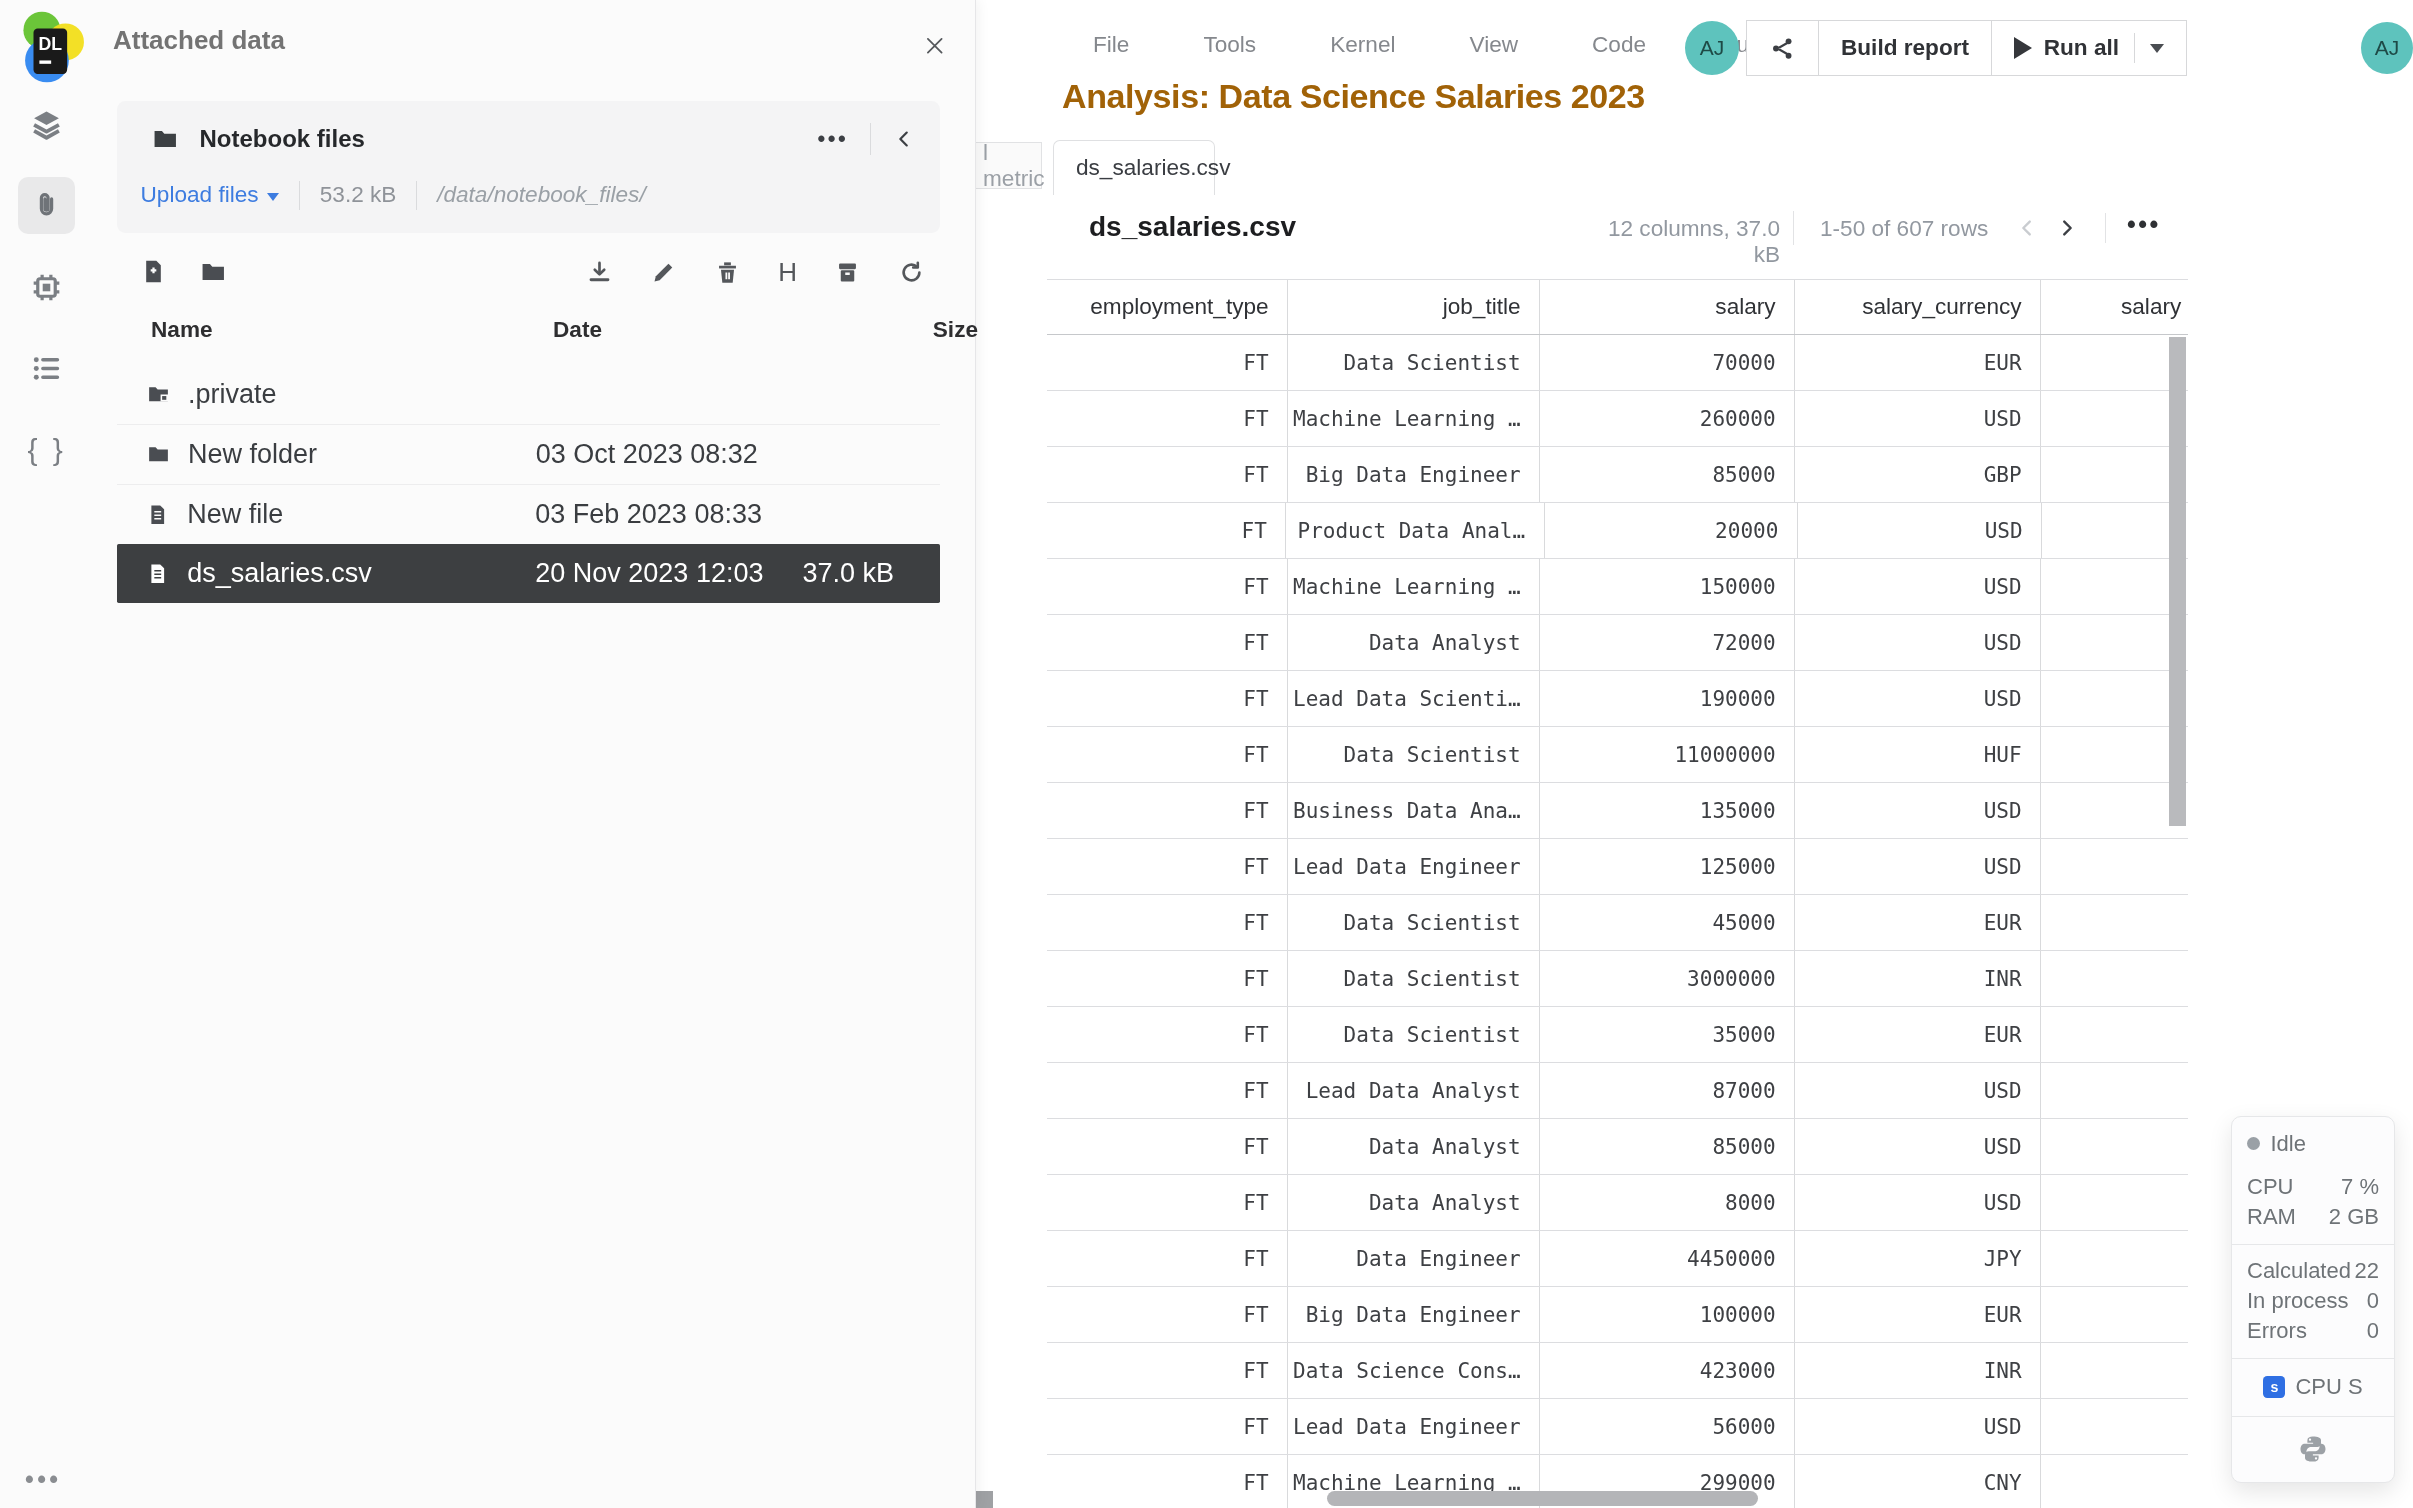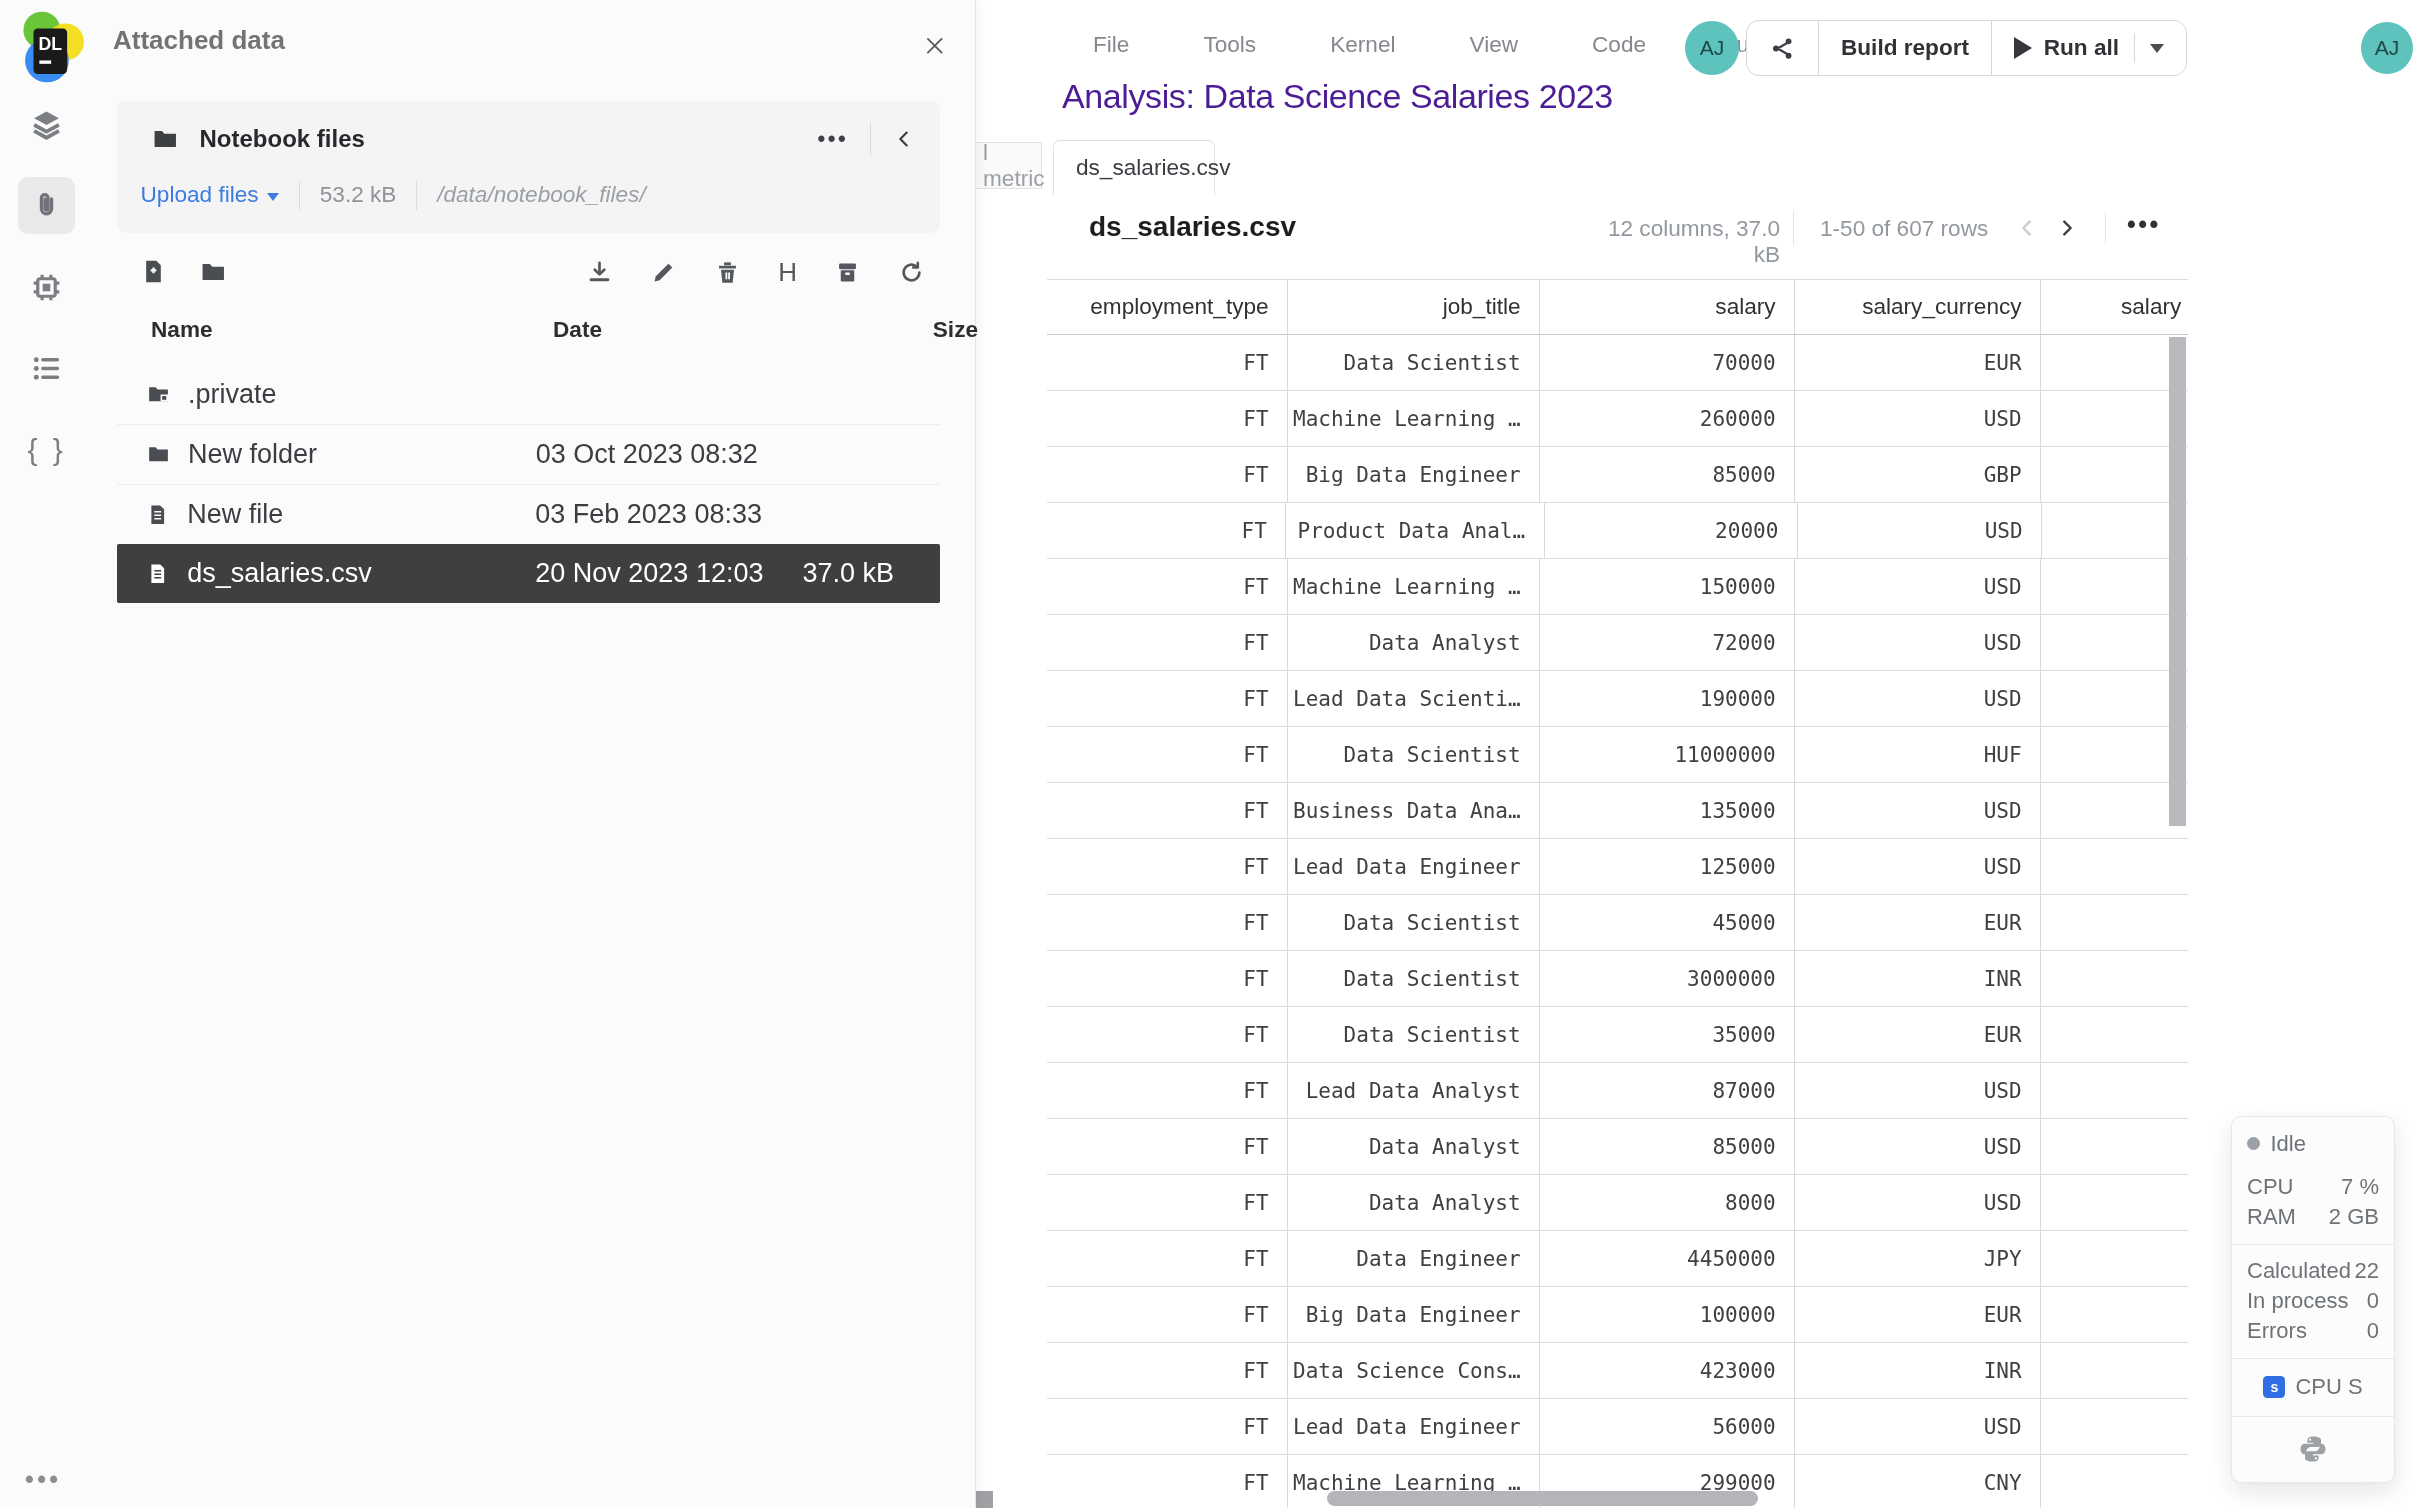--- a/index.html
+++ b/index.html
@@ -8,31 +8,31 @@
   svg{display:block;}
 
   
   .menu{position:absolute;left:1053px;top:32px;display:flex;gap:34px;font-size:22.6px;color:#85888d;}
   .menu span{cursor:default;margin-left:40px;}
   .avatar{position:absolute;width:54px;height:54px;border-radius:50%;background:#5ec3bd;
           display:flex;align-items:center;justify-content:center;font-size:21px;color:#1e4a46;}
   .avatar.a1{left:1685px;top:21px;}
   .avatar.a2{left:2361px;top:22px;width:52px;height:52px;}
   .btn-group{position:absolute;left:1746px;top:20px;height:54px;display:flex;align-items:stretch;
-             border:0.8px solid #d7d8da;border-radius:13px;background:#fff;overflow:hidden;}
+             border:0.8px solid #d7d8da;border-radius:0;background:#fff;overflow:hidden;}
   .btn-group .seg{display:flex;align-items:center;justify-content:center;padding:0 22px;font-size:22.6px;
                   font-weight:600;color:#303236;border-right:0.8px solid #d7d8da;}
   .btn-group .seg:last-child{border-right:none;}
   .play{width:0;height:0;border-left:18.4px solid #35373b;border-top:11px solid transparent;
         border-bottom:11px solid transparent;margin-right:11.7px;}
   .mini-divider{width:0.8px;background:#d7d8da;height:30px;margin:0 15px;}
   .caret{width:0;height:0;border-left:7.5px solid transparent;border-right:7.5px solid transparent;
          border-top:9.2px solid #4a4d52;}
 
-  .nb-title{position:absolute;left:1062px;top:77px;font-size:34px;font-weight:400;color:#4c1d95;letter-spacing:-0.4px;}
+  .nb-title{position:absolute;left:1062px;top:77px;font-size:34px;font-weight:700;color:#a16207;letter-spacing:-0.4px;}
 
   
   .tab-inactive{position:absolute;left:918px;top:142px;width:124px;height:47px;background:#fafafa;
                 border:0.8px solid #e1e2e4;box-sizing:border-box;display:flex;align-items:center;
                 padding-left:64px;font-size:22.6px;color:#9ba0a6;}
   .tab-active{position:absolute;left:1053px;top:140px;width:162px;height:55px;background:#fff;
               border:0.8px solid #dfe0e2;border-bottom:none;border-radius:6.7px 6.7px 0 0;box-sizing:border-box;
               display:flex;align-items:center;padding-left:22px;font-size:22.6px;color:#3a3d42;}
 
   

